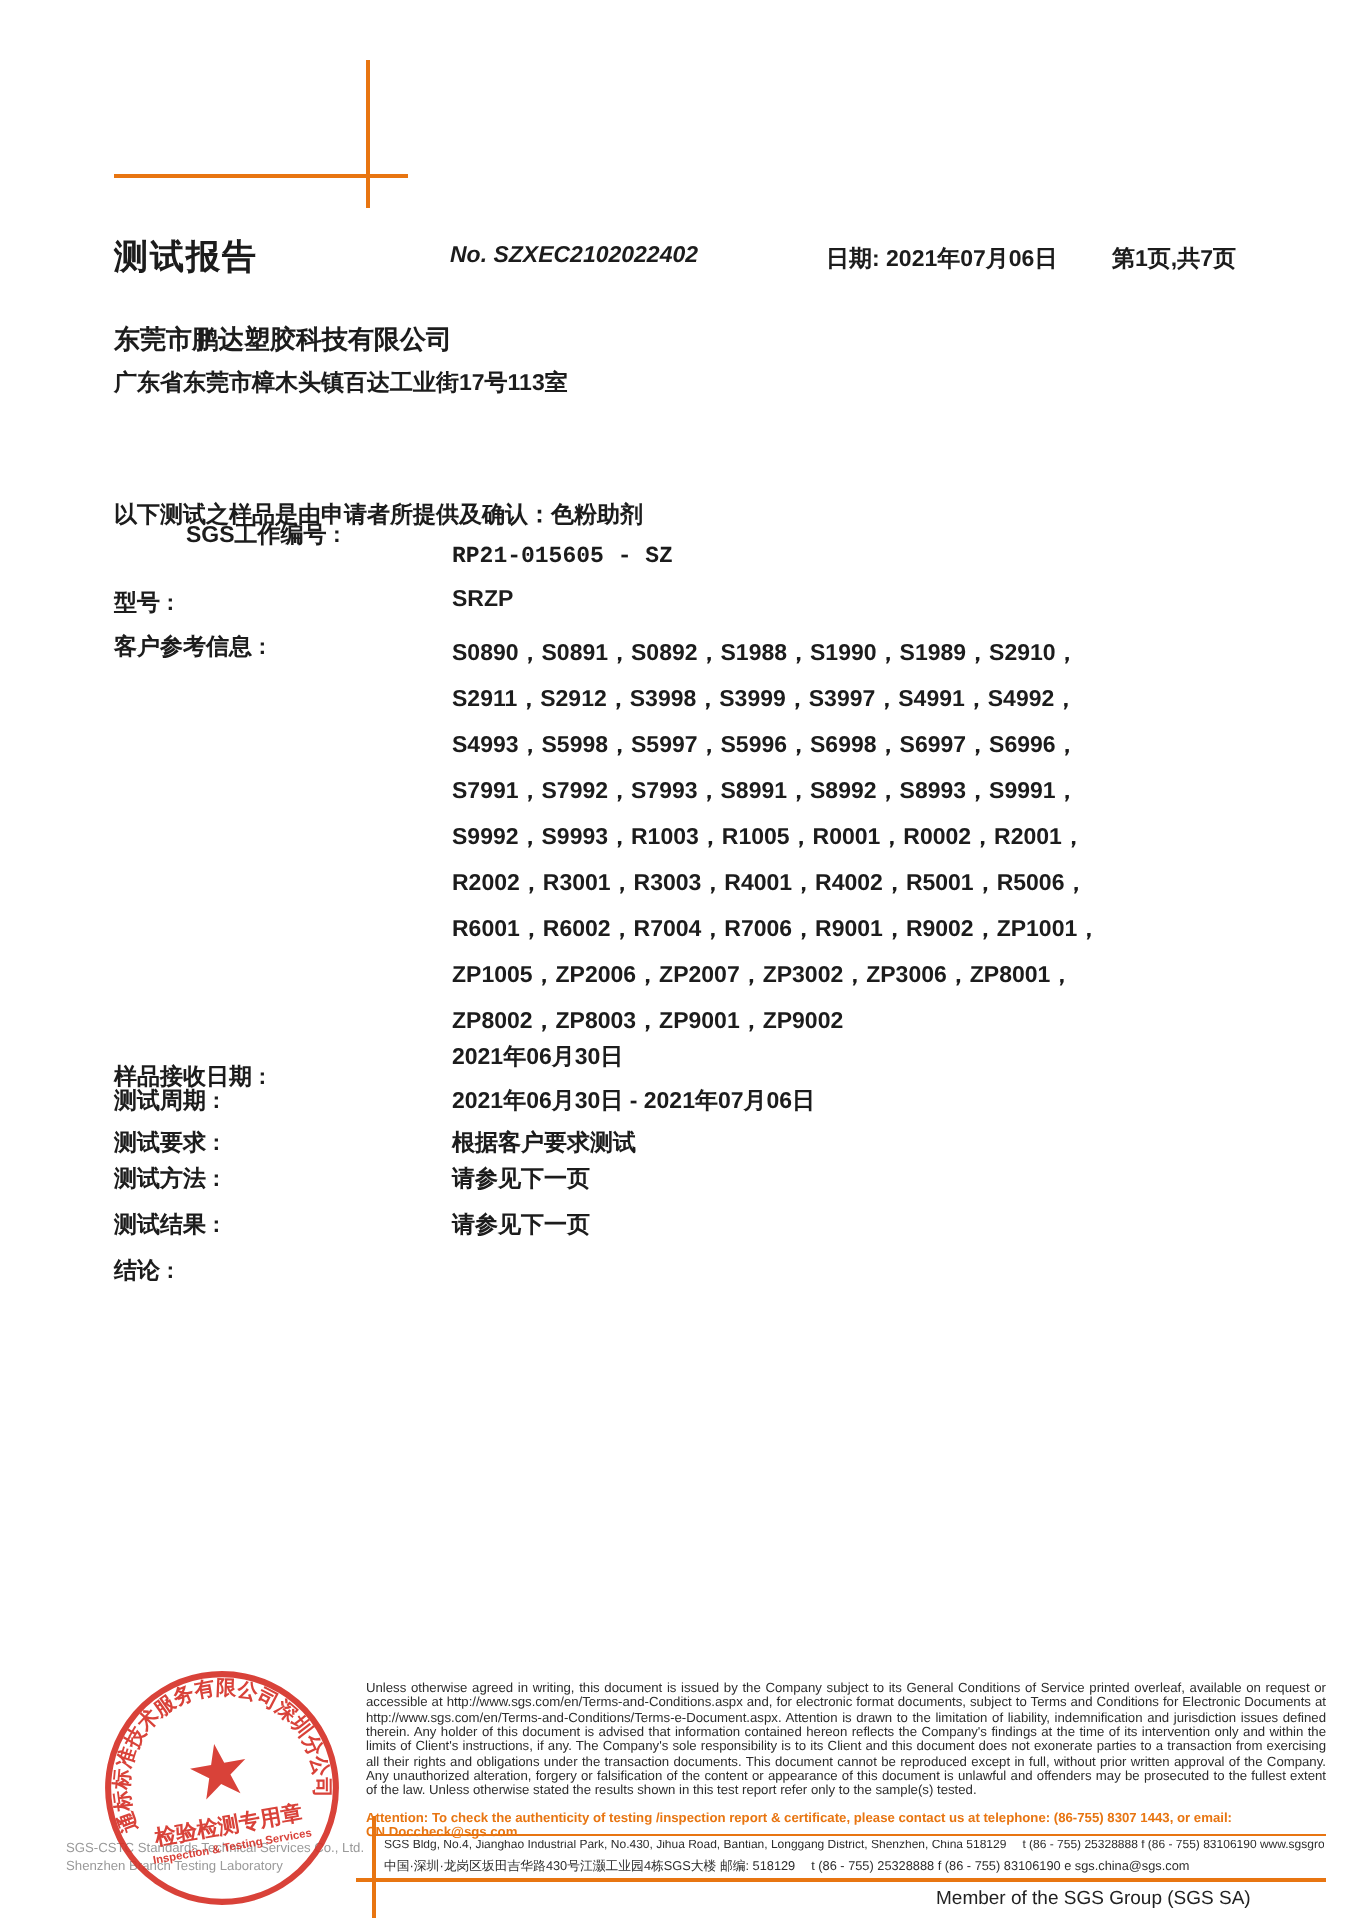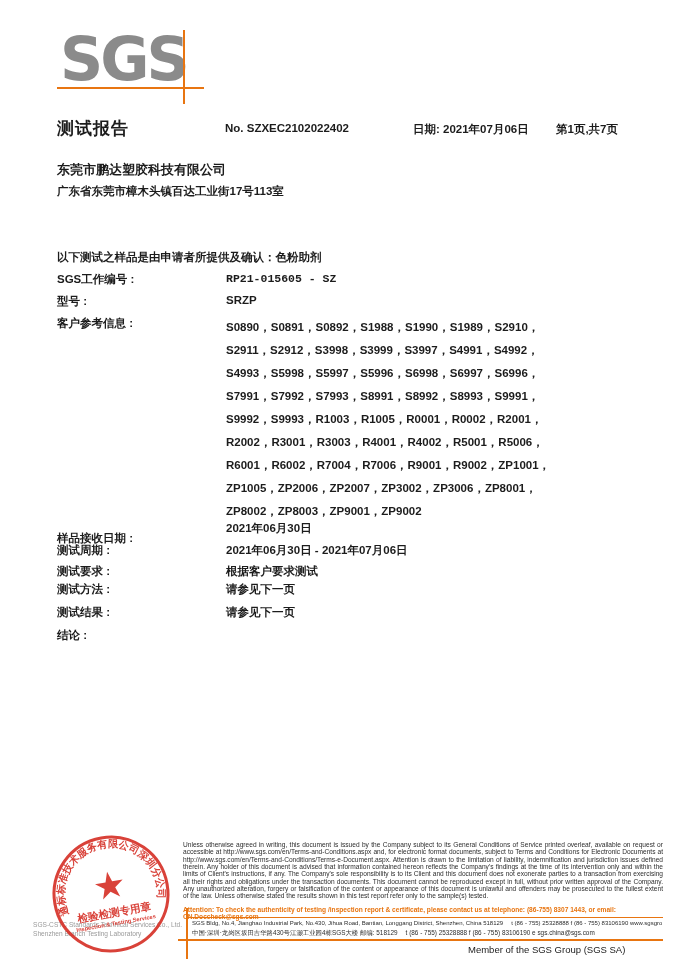--- a/index.html
+++ b/index.html
@@ -14,33 +14,33 @@
   
   .logo {
     left:60px; top:24px; font-size:60px; font-weight:bold;
     color:#8b8b8b; letter-spacing:-3px;
     font-family:"DejaVu Sans", sans-serif;
   }
   .crop-v1 { left:183px; top:30px; width:2px; height:74px; background:#e87511; }
   .crop-h1 { left:57px; top:87px; width:147px; height:2px; background:#e87511; }
 
   .title    { left:57px;  top:117px; font-size:17px; font-weight:bold; letter-spacing:1px; }
-  .reportno { left:225px; top:122px; font-size:11.5px; font-weight:bold; }
+  .reportno { left:225px; top:122px; font-size:11.5px; font-weight:bold;font-style:italic; }
   .hdrdate  { left:413px; top:122px; font-size:11.5px; font-weight:bold; }
   .hdrpage  { left:556px; top:122px; font-size:11.5px; font-weight:bold; }
 
   .applicant-name { left:57px; top:161px; font-size:13px; font-weight:600; }
   .applicant-addr { left:57px; top:184px; font-size:11.5px; font-weight:600; }
 
   .statement { left:57px; top:250px; font-size:11.5px; font-weight:600; }
 
   .lbl { left:57px; font-size:11.5px; font-weight:600; }
   .val { left:226px; font-size:11.5px; font-weight:600; }
 
-  .row-job-l  { top:272px; } .row-job-v  { top:272px;font-family:Liberation Mono, monospace; }
+  .row-job-l  { top:260px;margin-left:36px; } .row-job-v  { top:272px;font-family:Liberation Mono, monospace; }
   .row-mod-l  { top:294px; } .row-mod-v  { top:294px; }
   .row-ref-l  { top:316px; }
   .ref-lines  { left:226px; top:316px; font-size:11.5px; font-weight:600; line-height:23px; }
   .row-rcv-l  { top:531px; } .row-rcv-v  { top:521px; }
   .row-per-l  { top:543px; } .row-per-v  { top:543px; }
   .row-req-l  { top:564px; } .row-req-v  { top:564px; }
   .row-met-l  { top:582px; } .row-met-v  { top:582px; }
   .row-res-l  { top:605px; } .row-res-v  { top:605px; }
   .row-con-l  { top:628px; }
   .conclusion { left:226px; top:628px; width:414px; font-size:11.5px;
@@ -63,21 +63,20 @@
   .addr1 { left:192px; top:920px; width:470px; font-size:6px; color:#2d2d2d; white-space:nowrap; overflow:hidden; }
   .addr2 { left:192px; top:929px; width:470px; font-size:6.4px; color:#2d2d2d; white-space:nowrap; overflow:hidden; }
   .addr1 span, .addr2 span { margin-right:8px; }
   .member { left:468px; top:944px; font-size:9.5px; color:#222; }
 </style>
 </head>
 <body>
 
 <div class="page">
 
-  <div class="abs logo">SGS</div>
   <div class="abs crop-v1"></div>
   <div class="abs crop-h1"></div>
 
   <div class="abs title">测试报告</div>
   <div class="abs reportno">No. SZXEC2102022402</div>
   <div class="abs hdrdate">日期: 2021年07月06日</div>
   <div class="abs hdrpage">第1页,共7页</div>
 
   <div class="abs applicant-name">东莞市鹏达塑胶科技有限公司</div>
   <div class="abs applicant-addr">广东省东莞市樟木头镇百达工业街17号113室</div>

